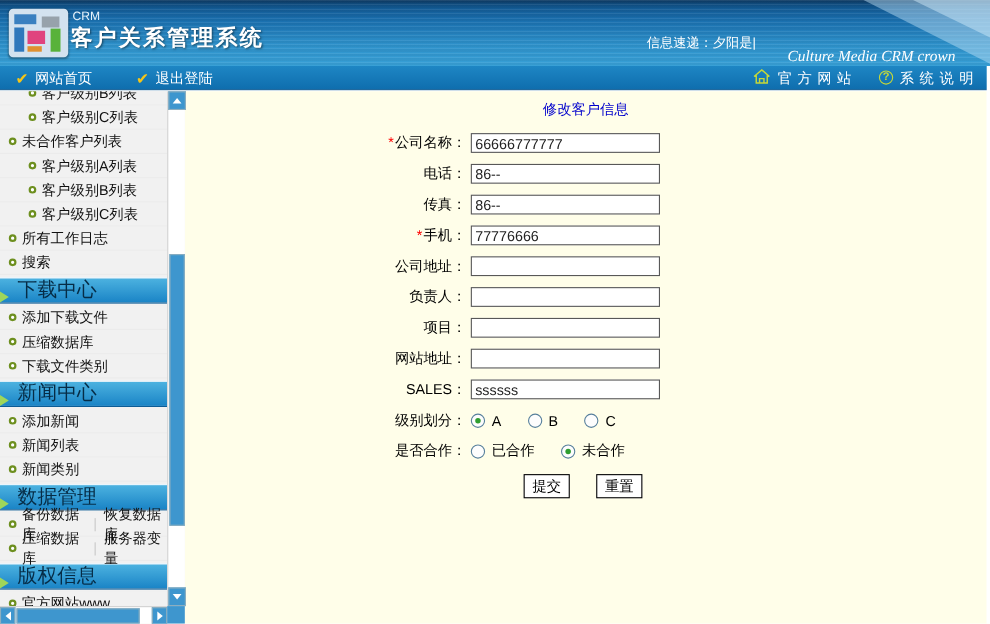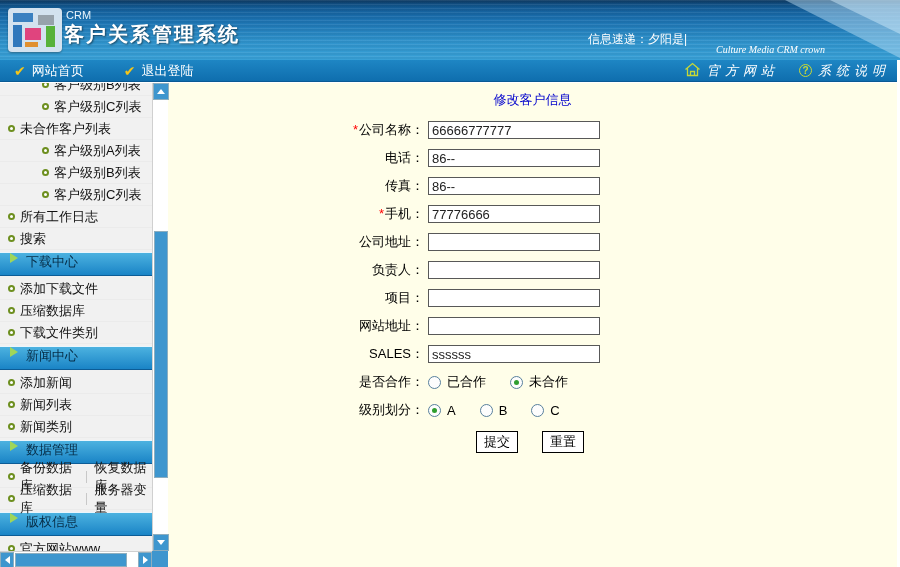--- a/index.html
+++ b/index.html
@@ -23,49 +23,49 @@
   .lb1 { left:5px;  top:5px;  width:20px; height:9px;  background:#3a80c0; }
   .lb2 { left:30px; top:7px;  width:16px; height:10px; background:#97a2ab; }
   .lb3 { left:5px;  top:17px; width:9px;  height:22px; background:#2f78bc; }
   .lb4 { left:17px; top:20px; width:16px; height:12px; background:#e0447e; }
   .lb5 { left:38px; top:18px; width:9px;  height:21px; background:#58b23a; }
   .lb6 { left:17px; top:34px; width:13px; height:5px;  background:#e09030; }
   .logo-crm { position:absolute; left:66px; top:9px; color:#e8f4fc; font-size:11px; z-index:3; }
   .app-title { position:absolute; left:64px; top:21px; color:#fff; font-size:20px; font-weight:bold;
     letter-spacing:2px; text-shadow:1px 1px 2px rgba(0,0,0,.5); z-index:3; }
   .ticker { position:absolute; left:588px; top:31px; color:#fff; font-size:12px; z-index:3; }
-  .slogan { position:absolute; left:716px; top:44px; color:#fff; font-size:10px; font-style:italic;
+  .slogan { position:absolute; left:716px; top:44px; color:#fff; font-size:14px; font-style:italic;
     font-family:"Liberation Serif", serif; z-index:3; }
 
   
   .navbar { position:absolute; top:60px; left:0; width:900px; height:22px;
     background:linear-gradient(180deg,#1e86c4,#0f6eae); border-bottom:1px solid #0a5a94;
     display:flex; justify-content:space-between; align-items:center; color:#fff; font-size:13px; }
   .nav-left { display:flex; gap:40px; padding-left:14px; }
   .nav-right { display:flex; gap:20px; padding-right:10px; align-items:center; }
   .nav-item { display:flex; align-items:center; gap:6px; cursor:pointer; white-space:nowrap; }
   .check { color:#f5c518; font-size:14px; line-height:1; }
-  .sp { letter-spacing:5px;font-style:italic; }
+  .sp { letter-spacing:5px; }
   .qmark { width:13px; height:13px; border:1px solid #c6d838; border-radius:50%; color:#c6d838;
     font-size:10px; font-weight:bold; display:inline-flex; align-items:center; justify-content:center; }
 
   
   .content { position:absolute; top:83px; left:0; right:0; bottom:0; display:flex; }
 
   
   .sidebar-wrap { width:168px; position:relative; background:#f1f1f1; flex:none; }
   .side-menu { position:absolute; left:0; top:0; width:152px; height:468px; overflow:hidden; background:#f1f1f1; }
   .side-item { height:22px; display:flex; align-items:center; padding-left:8px; font-size:13px;
     color:#111; border-bottom:1px solid #ebebeb; cursor:pointer; background:#f1f1f1; }
-  .side-item.indent { padding-left:42px; }
+  .side-item.indent { padding-left:26px; }
   .side-item.clip-top { margin-top:-9px; }
   .bullet { width:7px; height:7px; border:2px solid #6d8f1f; border-radius:50%; margin-right:5px; flex:none; background:#fff; }
-  .side-sec { height:24px; margin:2px 0; display:flex; align-items:flex-start; padding-left:10px;
+  .side-sec { height:24px; margin:2px 0; display:flex; align-items:flex-end; 
     background:linear-gradient(180deg,#4cb2e0,#1a84c6); border-top:1px solid #eaf6fd;
-    border-bottom:1px solid #0c5c96; font-size:13px; color:#062c46; cursor:pointer; }
+    border-bottom:1px solid #0c5c96; font-size:18px; color:#062c46; cursor:pointer; }
   .sec-arrow { width:0; height:0; border-top:5px solid transparent; border-bottom:5px solid transparent;
     border-left:8px solid #9fd65a; margin-right:8px; }
   .pair-div { width:1px; height:12px; background:#c8c8c8; margin:0 8px; }
 
   
   .vscroll { position:absolute; right:0; top:0; width:16px; height:468px; background:#fff; border-left:1px solid #d0d0d0; }
   .sb-btn { position:absolute; width:16px; height:17px; background:#3e96ce; border:1px solid #8daebf;
     display:flex; align-items:center; justify-content:center; cursor:pointer; }
   .sb-up { top:0; left:0; }
   .sb-down { bottom:0; left:0; }
@@ -360,39 +360,20 @@
 
   <div class="frow">
     <label class="flabel">
       <span class="req"></span><span class="ltext">SALES：</span>
     </label>
     <input class="finput" type="text" value="ssssss" style="">
   </div>
 
   <div class="frow rrow">
     <label class="flabel">
-      <span class="ltext">是否合作：</span>
-    </label>
-    <div class="opts">
-  <span class="opt">
-    <span class="radio"></span>
-    <span class="otext">已合作</span>
-  </span>
-
-  <span class="opt">
-    <span class="radio checked">
-                <span class="dot"></span>
-              </span>
-    <span class="otext">未合作</span>
-  </span>
-</div>
-  </div>
-
-  <div class="frow rrow">
-    <label class="flabel">
       <span class="ltext">级别划分：</span>
     </label>
     <div class="opts">
   <span class="opt">
     <span class="radio checked">
                 <span class="dot"></span>
               </span>
     <span class="otext">A</span>
   </span>
 
@@ -400,20 +381,39 @@
     <span class="radio"></span>
     <span class="otext">B</span>
   </span>
 
   <span class="opt">
     <span class="radio"></span>
     <span class="otext">C</span>
   </span>
 </div>
   </div>
+
+  <div class="frow rrow">
+    <label class="flabel">
+      <span class="ltext">是否合作：</span>
+    </label>
+    <div class="opts">
+  <span class="opt">
+    <span class="radio"></span>
+    <span class="otext">已合作</span>
+  </span>
+
+  <span class="opt">
+    <span class="radio checked">
+                <span class="dot"></span>
+              </span>
+    <span class="otext">未合作</span>
+  </span>
+</div>
+  </div>
 </div>
 
 
     <div class="btn-row">
       <button class="fbtn">提交</button>
       <button class="fbtn">重置</button>
     </div>
   </div>
 
 </div>

